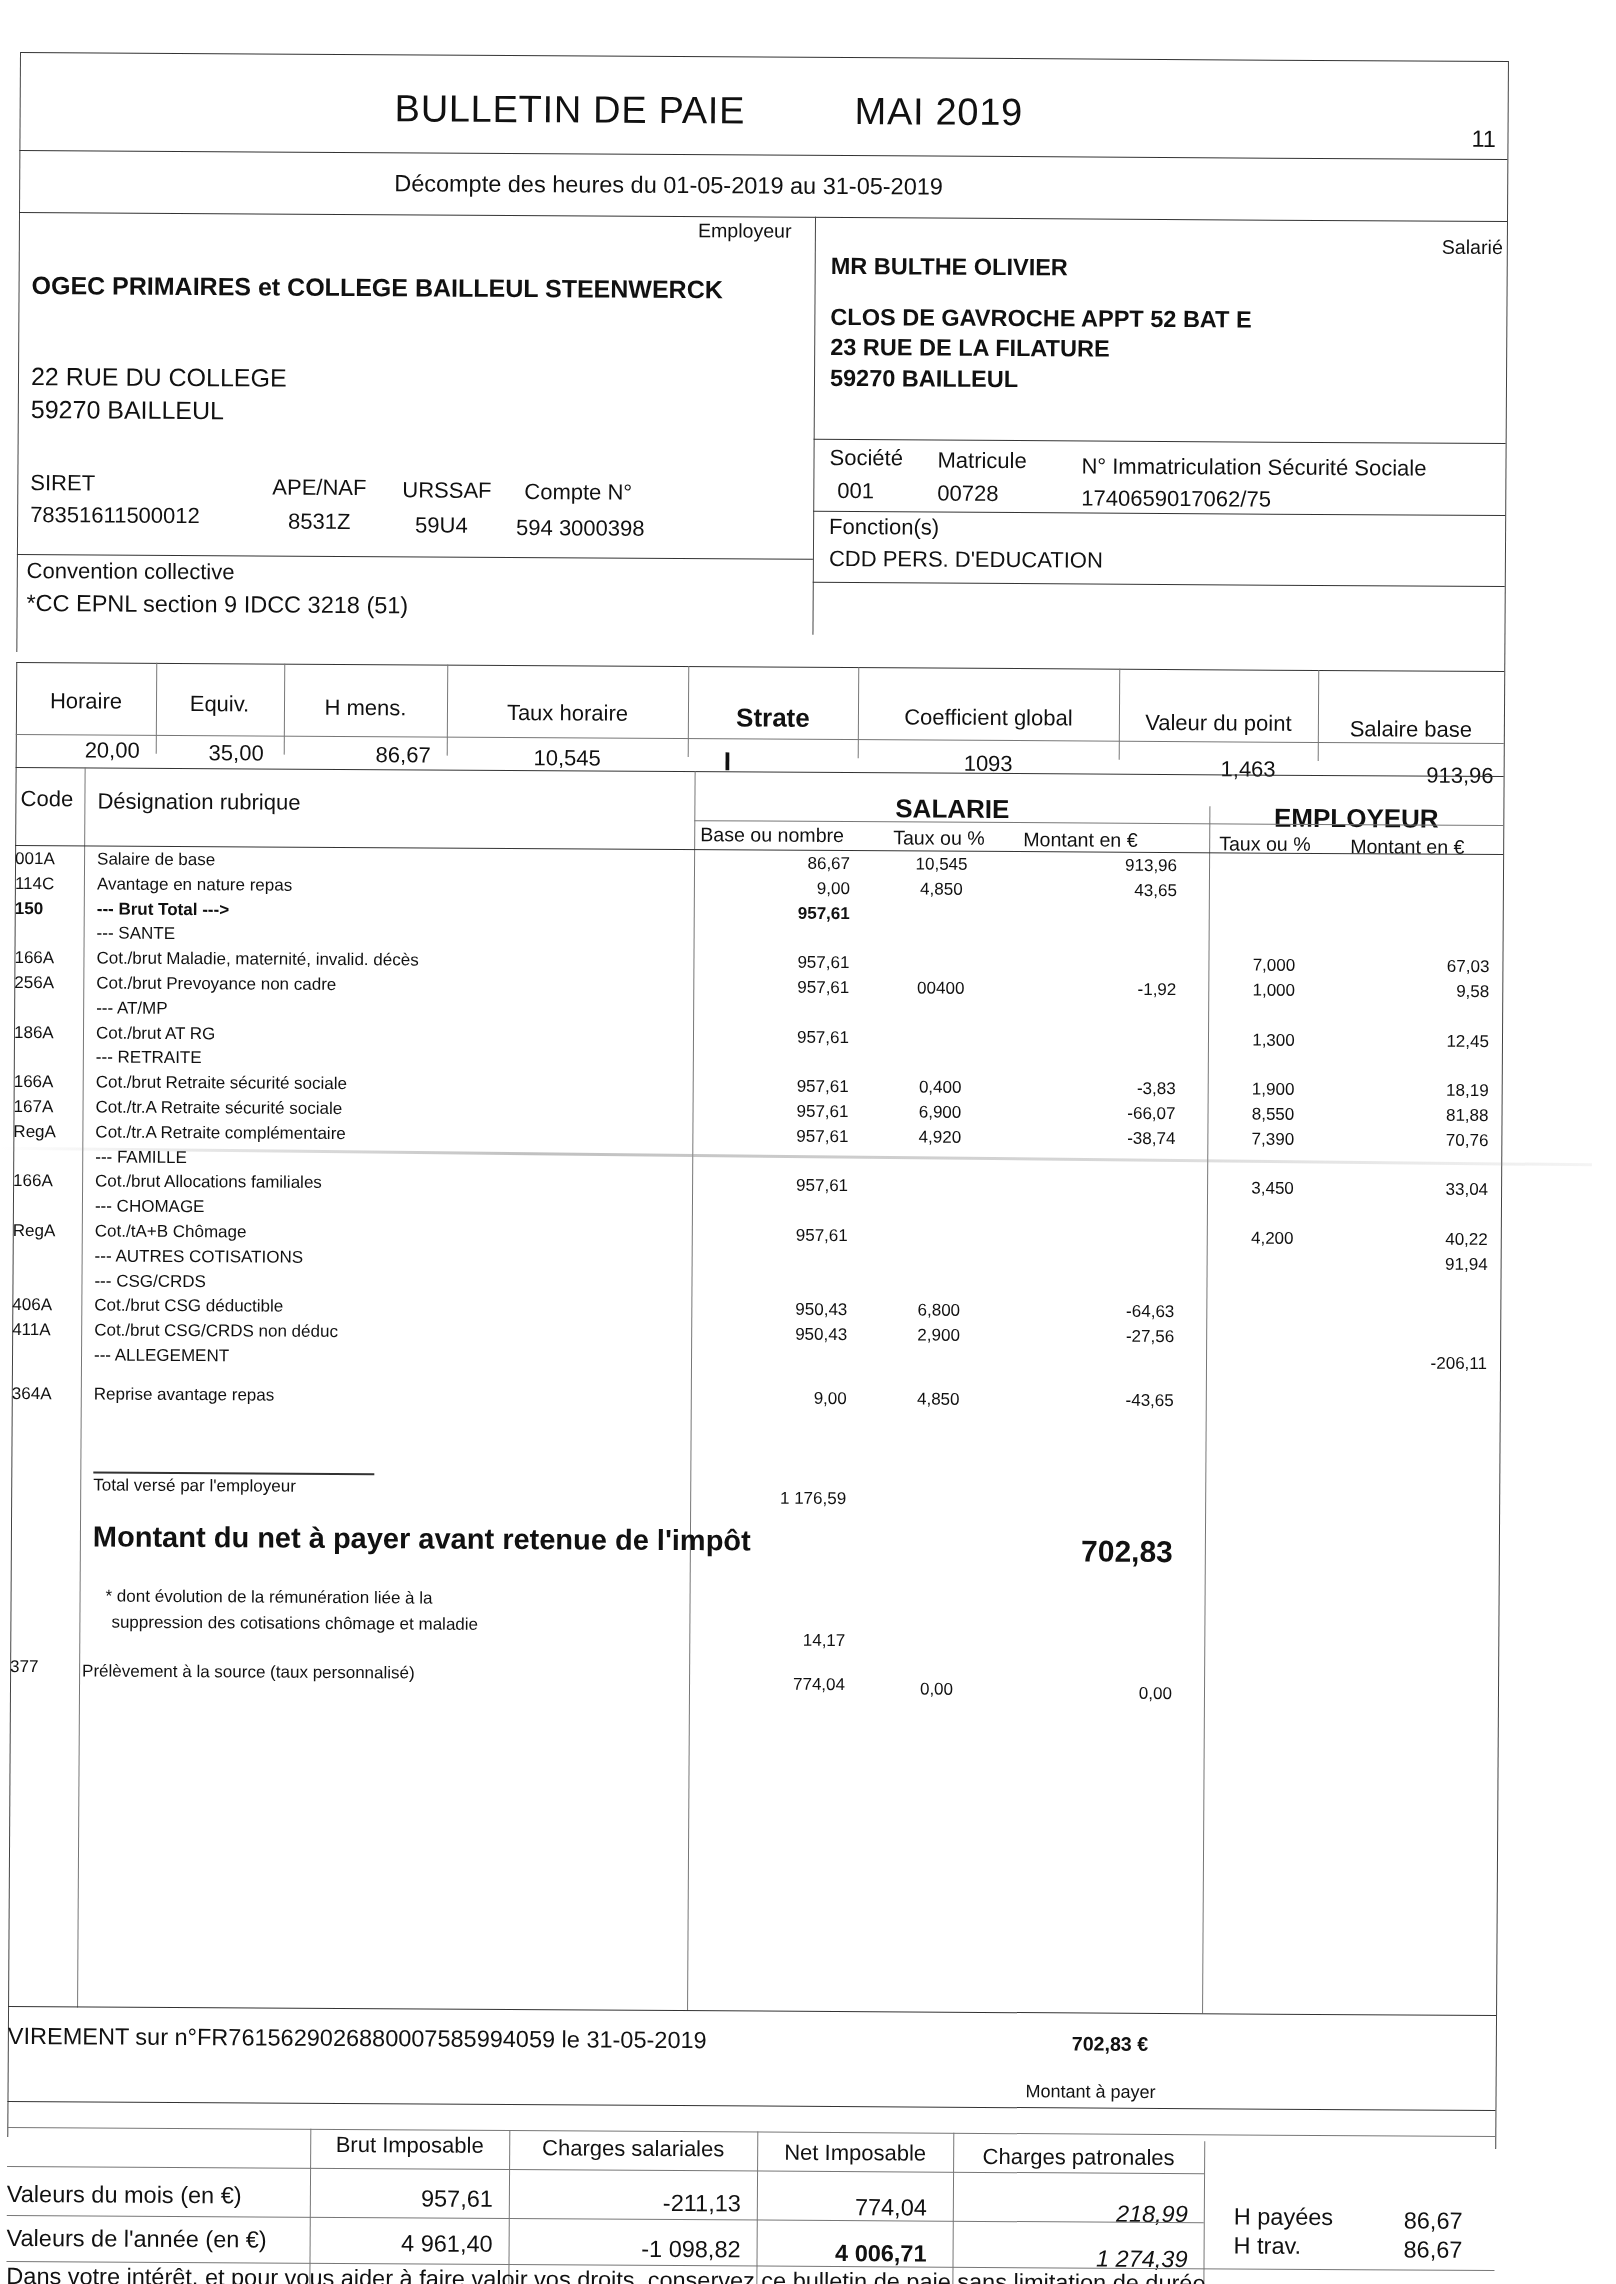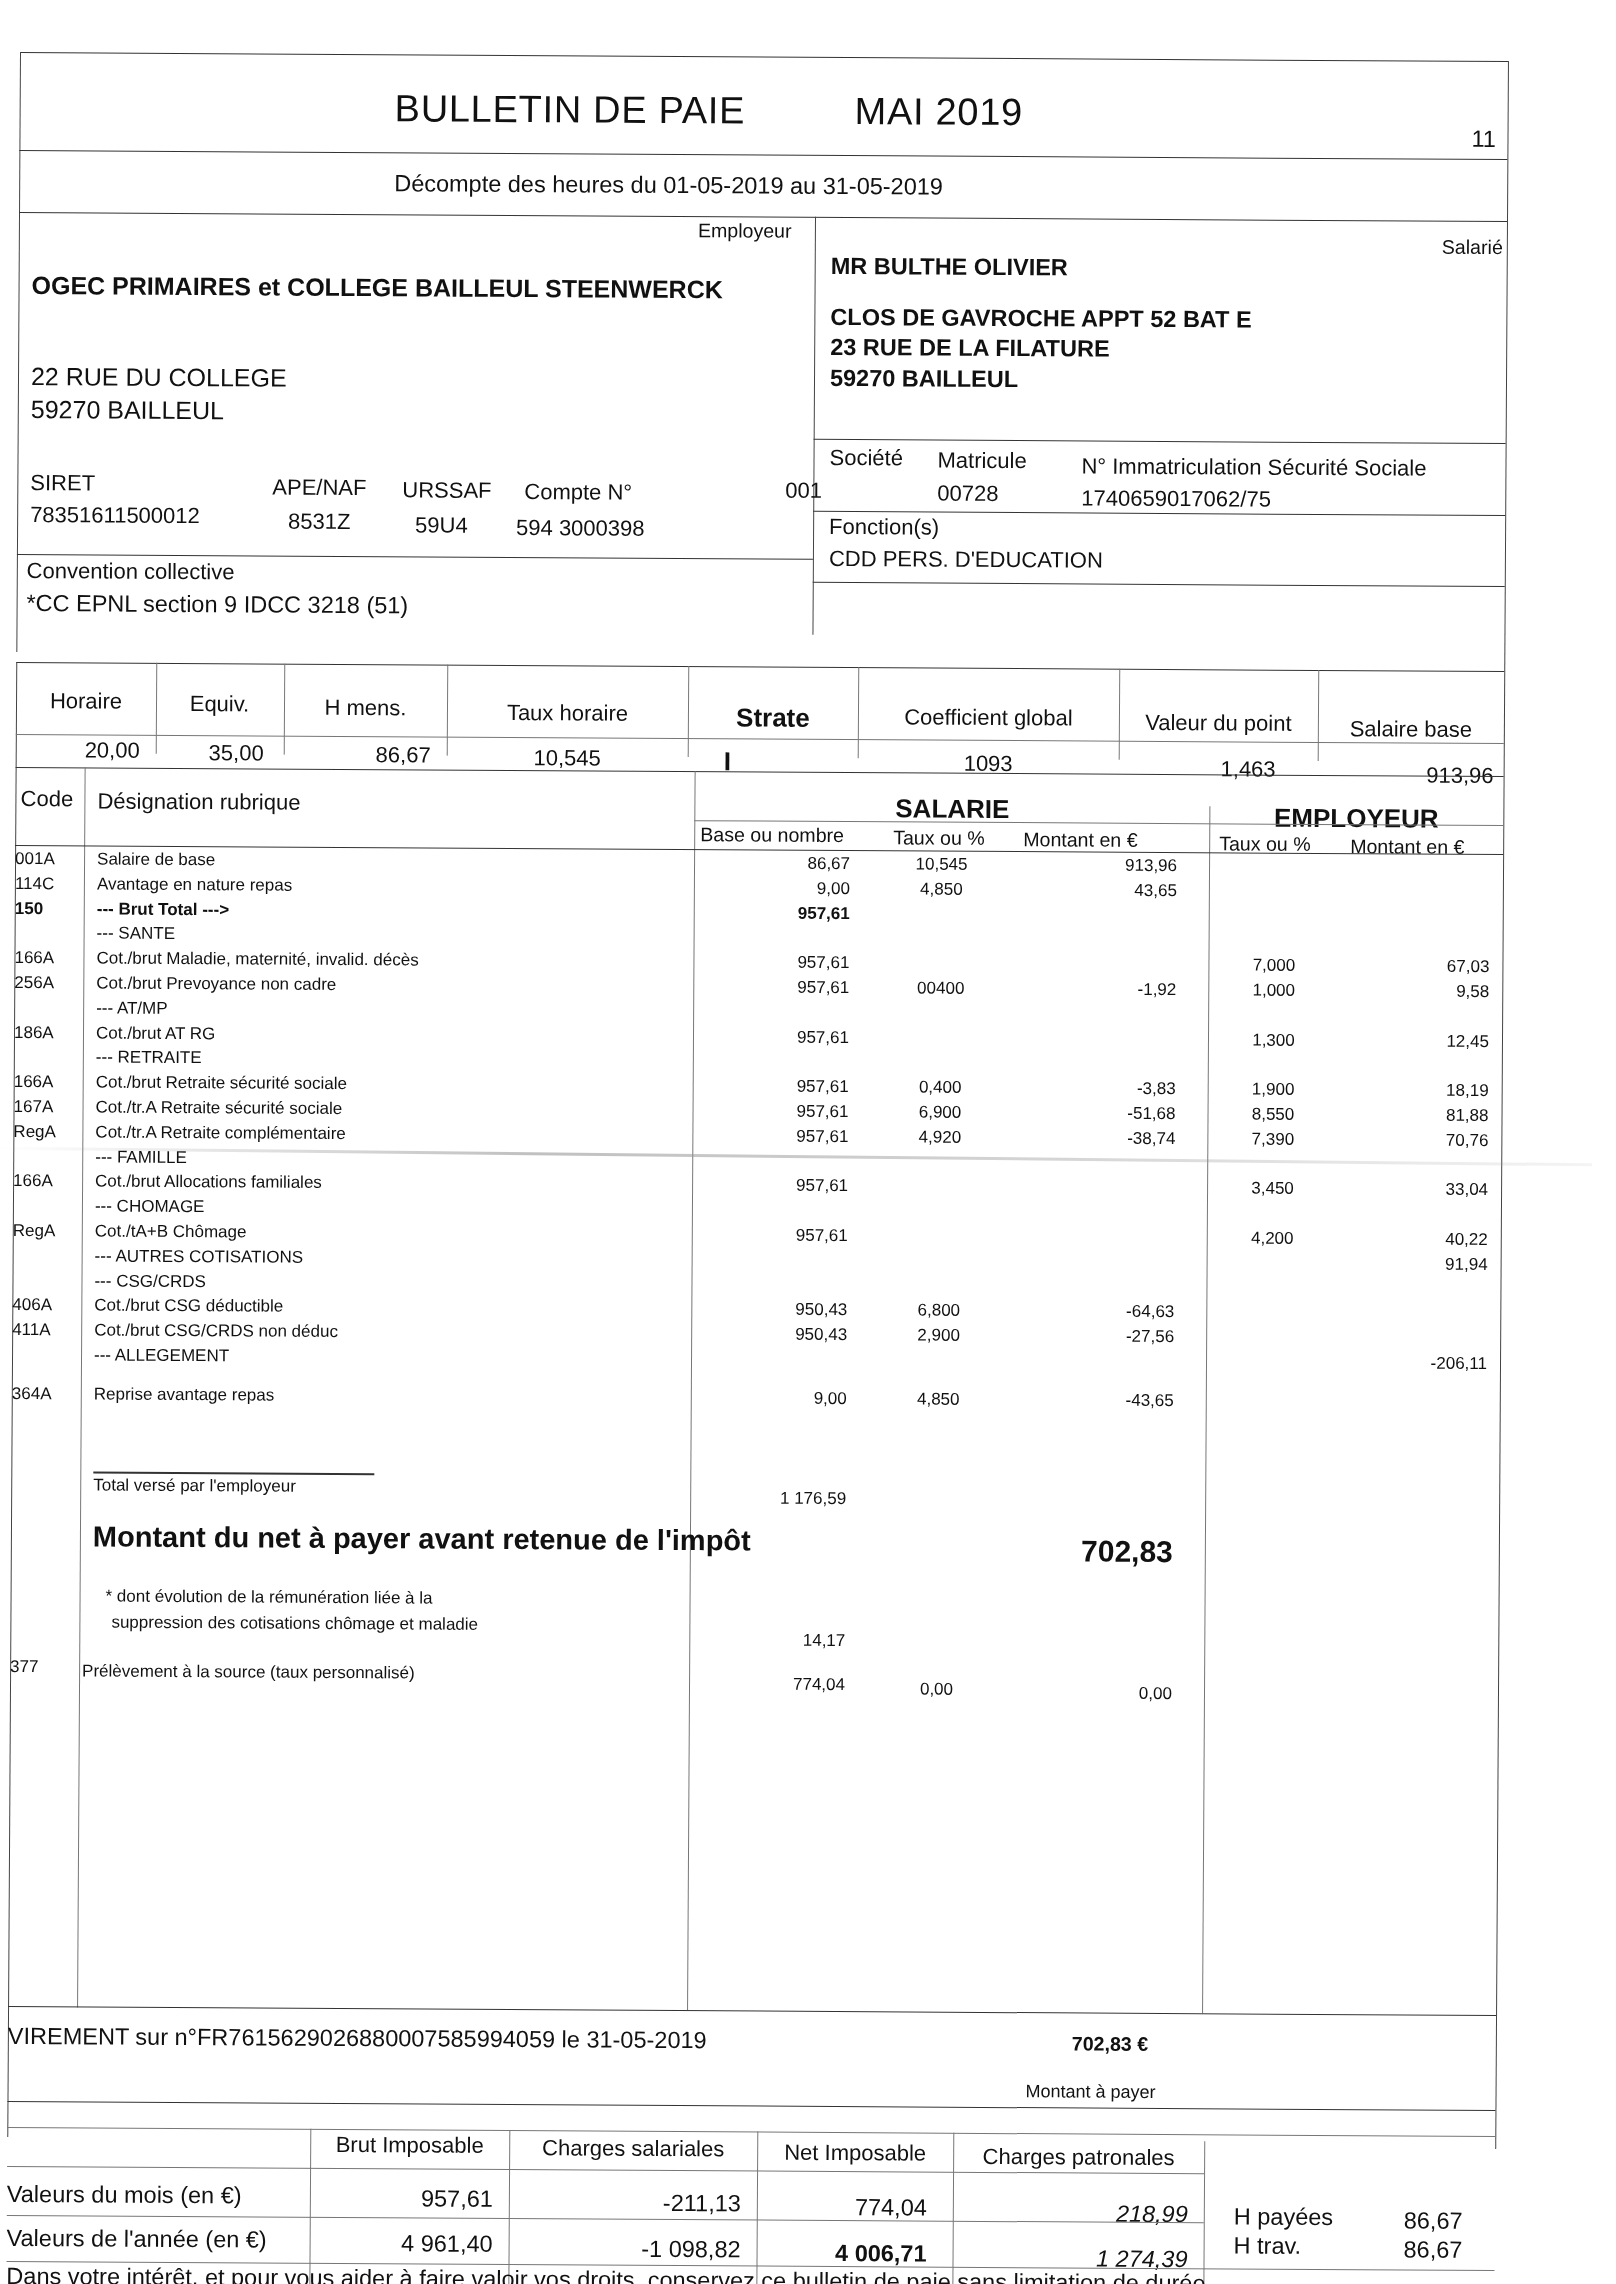--- a/index.html
+++ b/index.html
@@ -69,21 +69,21 @@
   <div class="abs f34" style="left:499px;top:460px;">594 3000398</div>
 
   <div class="abs f30" style="left:1423px;top:175px;text-align:right;">Salarié</div>
   <div class="abs f36 bold" style="left:812px;top:196px;">MR BULTHE OLIVIER</div>
   <div class="abs f36 bold" style="left:812px;top:247px;">CLOS DE GAVROCHE APPT 52 BAT E</div>
   <div class="abs f36 bold" style="left:812px;top:277px;">23  RUE DE LA FILATURE</div>
   <div class="abs f36 bold" style="left:812px;top:308px;">59270   BAILLEUL</div>
 
   <div class="hline" style="left:796px;top:382px;width:692px;"></div>
   <div class="abs f34" style="left:812px;top:388px;">Société</div>
-  <div class="abs f34" style="left:768px;top:421px;">001</div>
+  <div class="abs f34" style="left:820px;top:421px;">001</div>
   <div class="abs f34" style="left:920px;top:390px;">Matricule</div>
   <div class="abs f34" style="left:920px;top:423px;">00728</div>
   <div class="abs f34" style="left:1064px;top:395px;">N° Immatriculation Sécurité Sociale</div>
   <div class="abs f34" style="left:1064px;top:427px;">1740659017062/75</div>
   <div class="hline" style="left:796px;top:454px;width:692px;"></div>
   <div class="abs f34" style="left:812px;top:457px;">Fonction(s)</div>
   <div class="abs f34" style="left:812px;top:489px;">CDD PERS. D'EDUCATION</div>
 
   <div class="hline" style="left:0;top:502px;width:796px;"></div>
   <div class="abs f34" style="left:9.8px;top:506px;">Convention collective</div>
@@ -227,21 +227,21 @@
         <span class="c-taux">0,400</span>
         <span class="c-mont">-3,83</span>
         <span class="c-etaux">1,900</span>
         <span class="c-emont">18,19</span>
       </div>
       <div class="row" style="top: 248px;">
         <span class="c-code">167A</span>
         <span class="c-label">Cot./tr.A Retraite sécurité sociale</span>
         <span class="c-base">957,61</span>
         <span class="c-taux">6,900</span>
-        <span class="c-mont">-51,68</span>
+        <span class="c-mont">-66,07</span>
         <span class="c-etaux">8,550</span>
         <span class="c-emont">81,88</span>
       </div>
       <div class="row" style="top: 273px;">
         <span class="c-code">RegA</span>
         <span class="c-label">Cot./tr.A Retraite complémentaire</span>
         <span class="c-base">957,61</span>
         <span class="c-taux">4,920</span>
         <span class="c-mont">-38,74</span>
         <span class="c-etaux">7,390</span>

